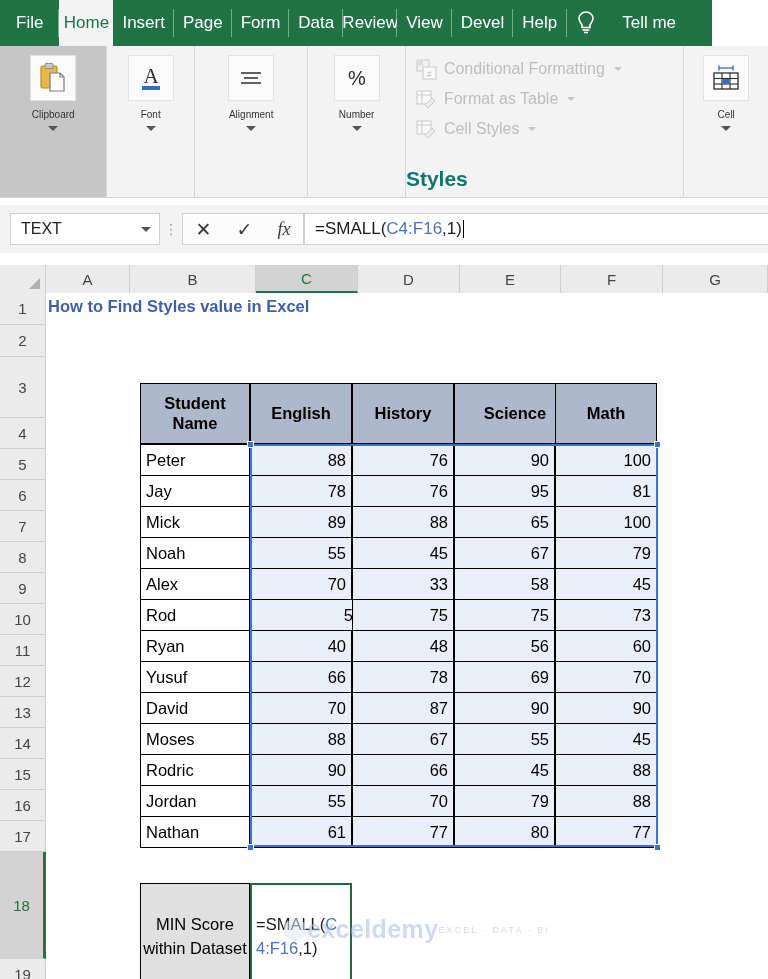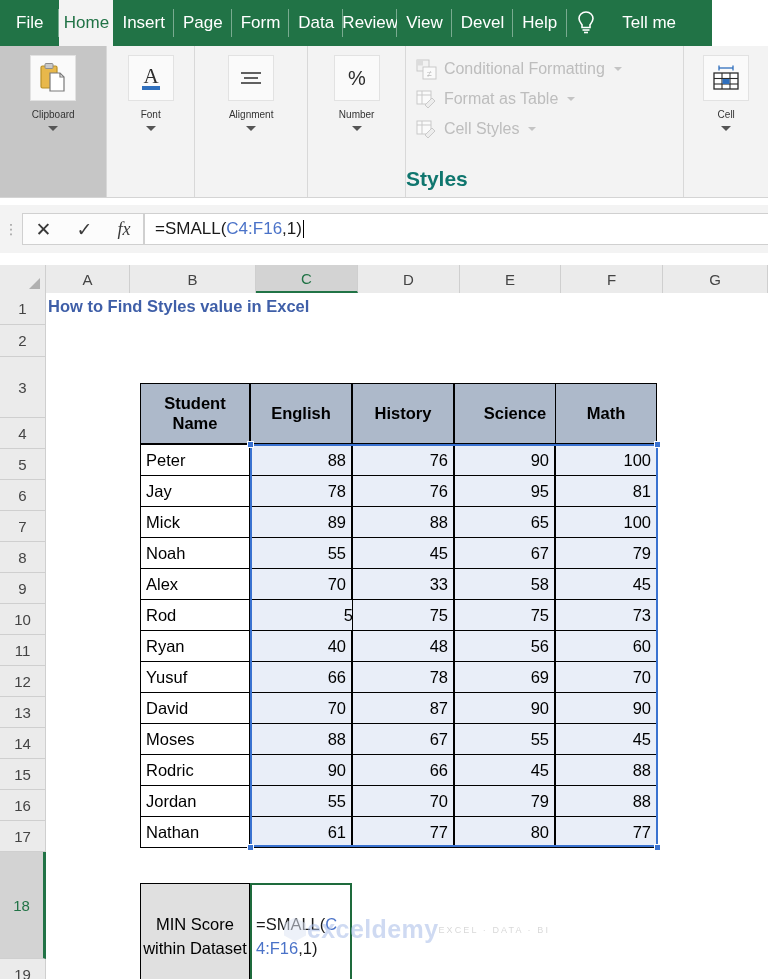--- a/index.html
+++ b/index.html
@@ -374,20 +374,24 @@
           <line x1="19" y1="10" x2="19" y2="26" stroke="#2b2b2b" stroke-width="1.1"></line>
           <rect x="11.5" y="16" width="7" height="5" fill="#2f6fbd"></rect>
         </svg>
       </div>
       <div class="grp-label">Cell</div>
       <div class="grp-caret"></div>
     </div>
   </div>
 
   <div class="formula-bar">
+    <div class="name-box">
+      <span>TEXT</span>
+      <span class="nb-caret"></span>
+    </div>
     <div class="fb-dots">⋮</div>
     <div class="fb-btns">
       <span class="fb-btn">✕</span>
       <span class="fb-btn">✓</span>
       <span class="fb-btn fb-fx">fx</span>
     </div>
     <div class="formula-input">
       <span>=SMALL(</span>
         <span class="fref">C4:F16</span>
         <span>,1)</span>

